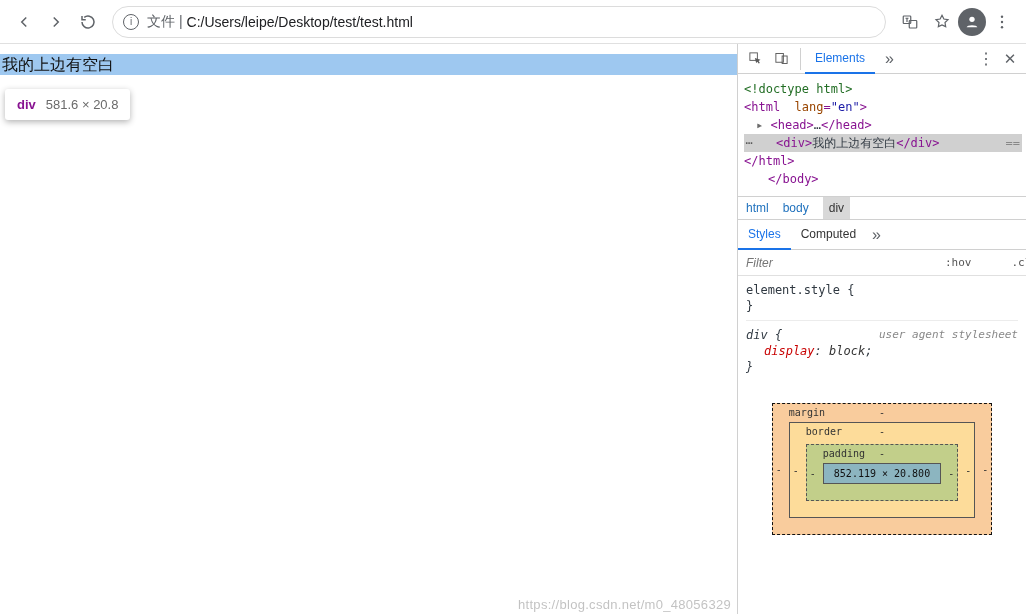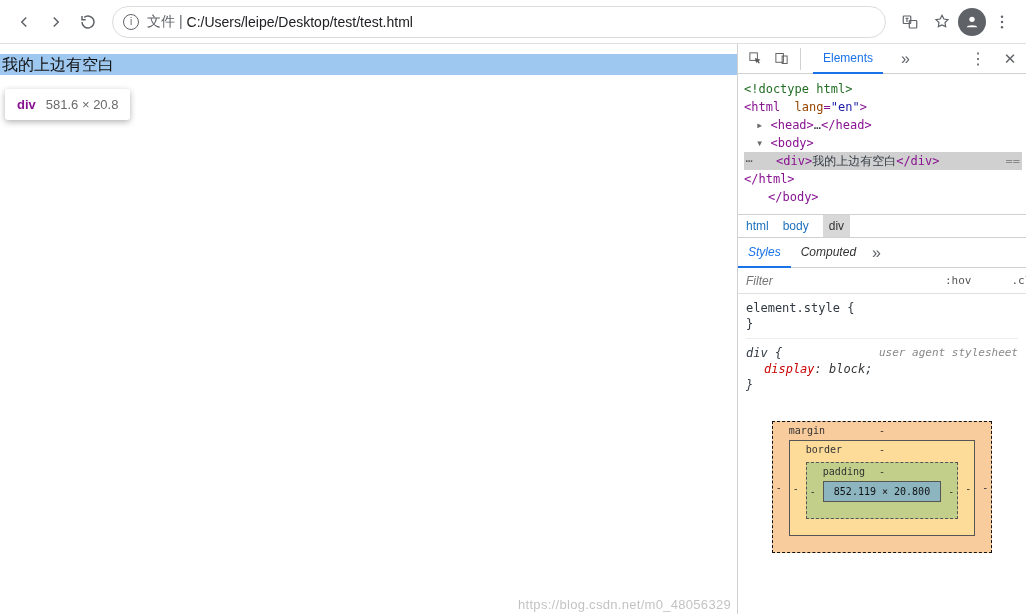--- a/index.html
+++ b/index.html
@@ -21,21 +21,21 @@
 
 .workspace { display:flex; height:calc(614px - 44px); }
 .page-viewport { flex:1; position:relative; border-right:1px solid #d0d0d0; background:#fff; }
 .highlighted-div { position:absolute; left:0; top:10px; width:100%; height:21px; background:#9ec8f0; color:#111; font-size:16px; padding-left:2px; line-height:21px; font-family: SimSun, "Microsoft YaHei"; }
 .hover-tooltip { position:absolute; left:5px; top:45px; background:#fff; border-radius:3px; box-shadow:0 2px 6px rgba(0,0,0,.3); padding:8px 12px; font-size:13px; display:flex; align-items:center; gap:10px; }
 .hover-tooltip .tag { color:#881391; font-weight:bold; }
 .hover-tooltip .dim { color:#6a6a6a; }
 
 
 .devtools { width:288px; display:flex; flex-direction:column; font-size:12px; color:#303942; background:#fff; }
-.dt-topbar { display:flex; align-items:center; height:30px; border-bottom:1px solid #d0d0d0; padding:0 6px; gap:12px; }
+.dt-topbar { display:flex; align-items:center; height:30px; border-bottom:1px solid #d0d0d0; padding:0 6px; gap:4px; }
 .dt-topbar-left { display:flex; align-items:center; gap:4px; padding-right:8px; border-right:1px solid #d0d0d0; }
 .dt-icn { width:22px; height:22px; display:flex; align-items:center; justify-content:center; color:#5a5a5a; }
 .dt-icn svg { width:15px; height:15px; stroke:#5a5a5a; fill:none; stroke-width:1.5; }
 .dt-tab { padding:0 10px; height:30px; display:flex; align-items:center; color:#333; border-bottom:2px solid transparent; }
 .dt-tab.active { color:#1a73e8; border-bottom-color:#1a73e8; }
 .dt-chevmore { font-size:16px; color:#5f6368; padding:0 6px; }
 .dt-dots { margin-left:auto; width:20px; text-align:center; color:#5f6368; font-size:16px; }
 .dt-close { width:20px; text-align:center; color:#5f6368; font-size:15px; }
 
 
@@ -51,21 +51,21 @@
 .dom-ellipsis { position:absolute; left:-4px; top:0; width:18px; text-align:center; color:#5a5a5a; }
 .eq { color:#888; position:absolute; right:2px; }
 
 
 .dom-crumb { border-top:1px solid #d0d0d0; border-bottom:1px solid #d0d0d0; height:24px; display:flex; align-items:center; padding:0 8px; gap:14px; }
 .dom-crumb span { color:#1f71bd; }
 .dom-crumb span.sel { background:#d8d8d8; color:#333; padding:0 6px; height:100%; display:flex; align-items:center; }
 
 
 .styles-tabs { display:flex; align-items:center; height:30px; border-bottom:1px solid #d0d0d0; }
-.styles-tabs .dt-tab { padding:0 10px;font-style:italic; }
+.styles-tabs .dt-tab { padding:0 10px; }
 
 
 .filter-row { display:flex; align-items:center; height:26px; border-bottom:1px solid #e0e0e0; }
 .filter-row input { flex:1; border:none; outline:none; padding:0 8px; font-size:12px; color:#14532d; font-style:italic; }
 .filter-row .fbtn { padding:0 6px; color:#555; font-size:11px; font-family:Menlo,Consolas,monospace; font-style:normal;margin-left:28px; }
 .filter-row .plus { font-size:16px; padding:0 8px; color:#555; }
 
 
 .rules { padding:6px 8px; font-family:Menlo,Consolas,monospace; font-size:12px; line-height:16px; }
 .rule-block { padding-bottom:6px; border-bottom:1px solid #ececec; margin-bottom:6px; }
@@ -177,23 +177,20 @@
     </div>
 
     <div class="dom-tree">
       <div class="dom-line"><span class="dom-comment">&lt;!doctype html&gt;</span></div>
       <div class="dom-line">
         <span class="dom-punc">&lt;</span><span class="dom-tag">html</span>
         <span>&nbsp;</span><span class="dom-attr-name">lang</span><span class="dom-punc">=</span><span class="dom-attr-val">"en"</span><span class="dom-punc">&gt;</span>
       </div>
       <div class="dom-line" style="padding-left:12px">
         <span style="color:#6b6b6b">▸&nbsp;</span><span class="dom-punc">&lt;</span><span class="dom-tag">head</span><span class="dom-punc">&gt;</span><span class="dom-text">…</span><span class="dom-punc">&lt;/</span><span class="dom-tag">head</span><span class="dom-punc">&gt;</span>
-      </div>
-      <div class="dom-line" style="padding-left:12px">
-        <span style="color:#6b6b6b">▾&nbsp;</span><span class="dom-punc">&lt;</span><span class="dom-tag">body</span><span class="dom-punc">&gt;</span>
       </div>
       <div class="dom-line selected" style="padding-left:32px">
         <span class="dom-ellipsis">⋯</span>
         <span class="dom-punc">&lt;</span><span class="dom-tag">div</span><span class="dom-punc">&gt;</span><span class="dom-text">我的上边有空白</span><span class="dom-punc">&lt;/</span><span class="dom-tag">div</span><span class="dom-punc">&gt;</span>
         <span class="eq">==</span>
       </div>
       <div class="dom-line"><span class="dom-punc">&lt;/</span><span class="dom-tag">html</span><span class="dom-punc">&gt;</span></div>
       <div class="dom-line" style="padding-left:24px"><span class="dom-punc">&lt;/</span><span class="dom-tag">body</span><span class="dom-punc">&gt;</span></div>
     </div>
 

